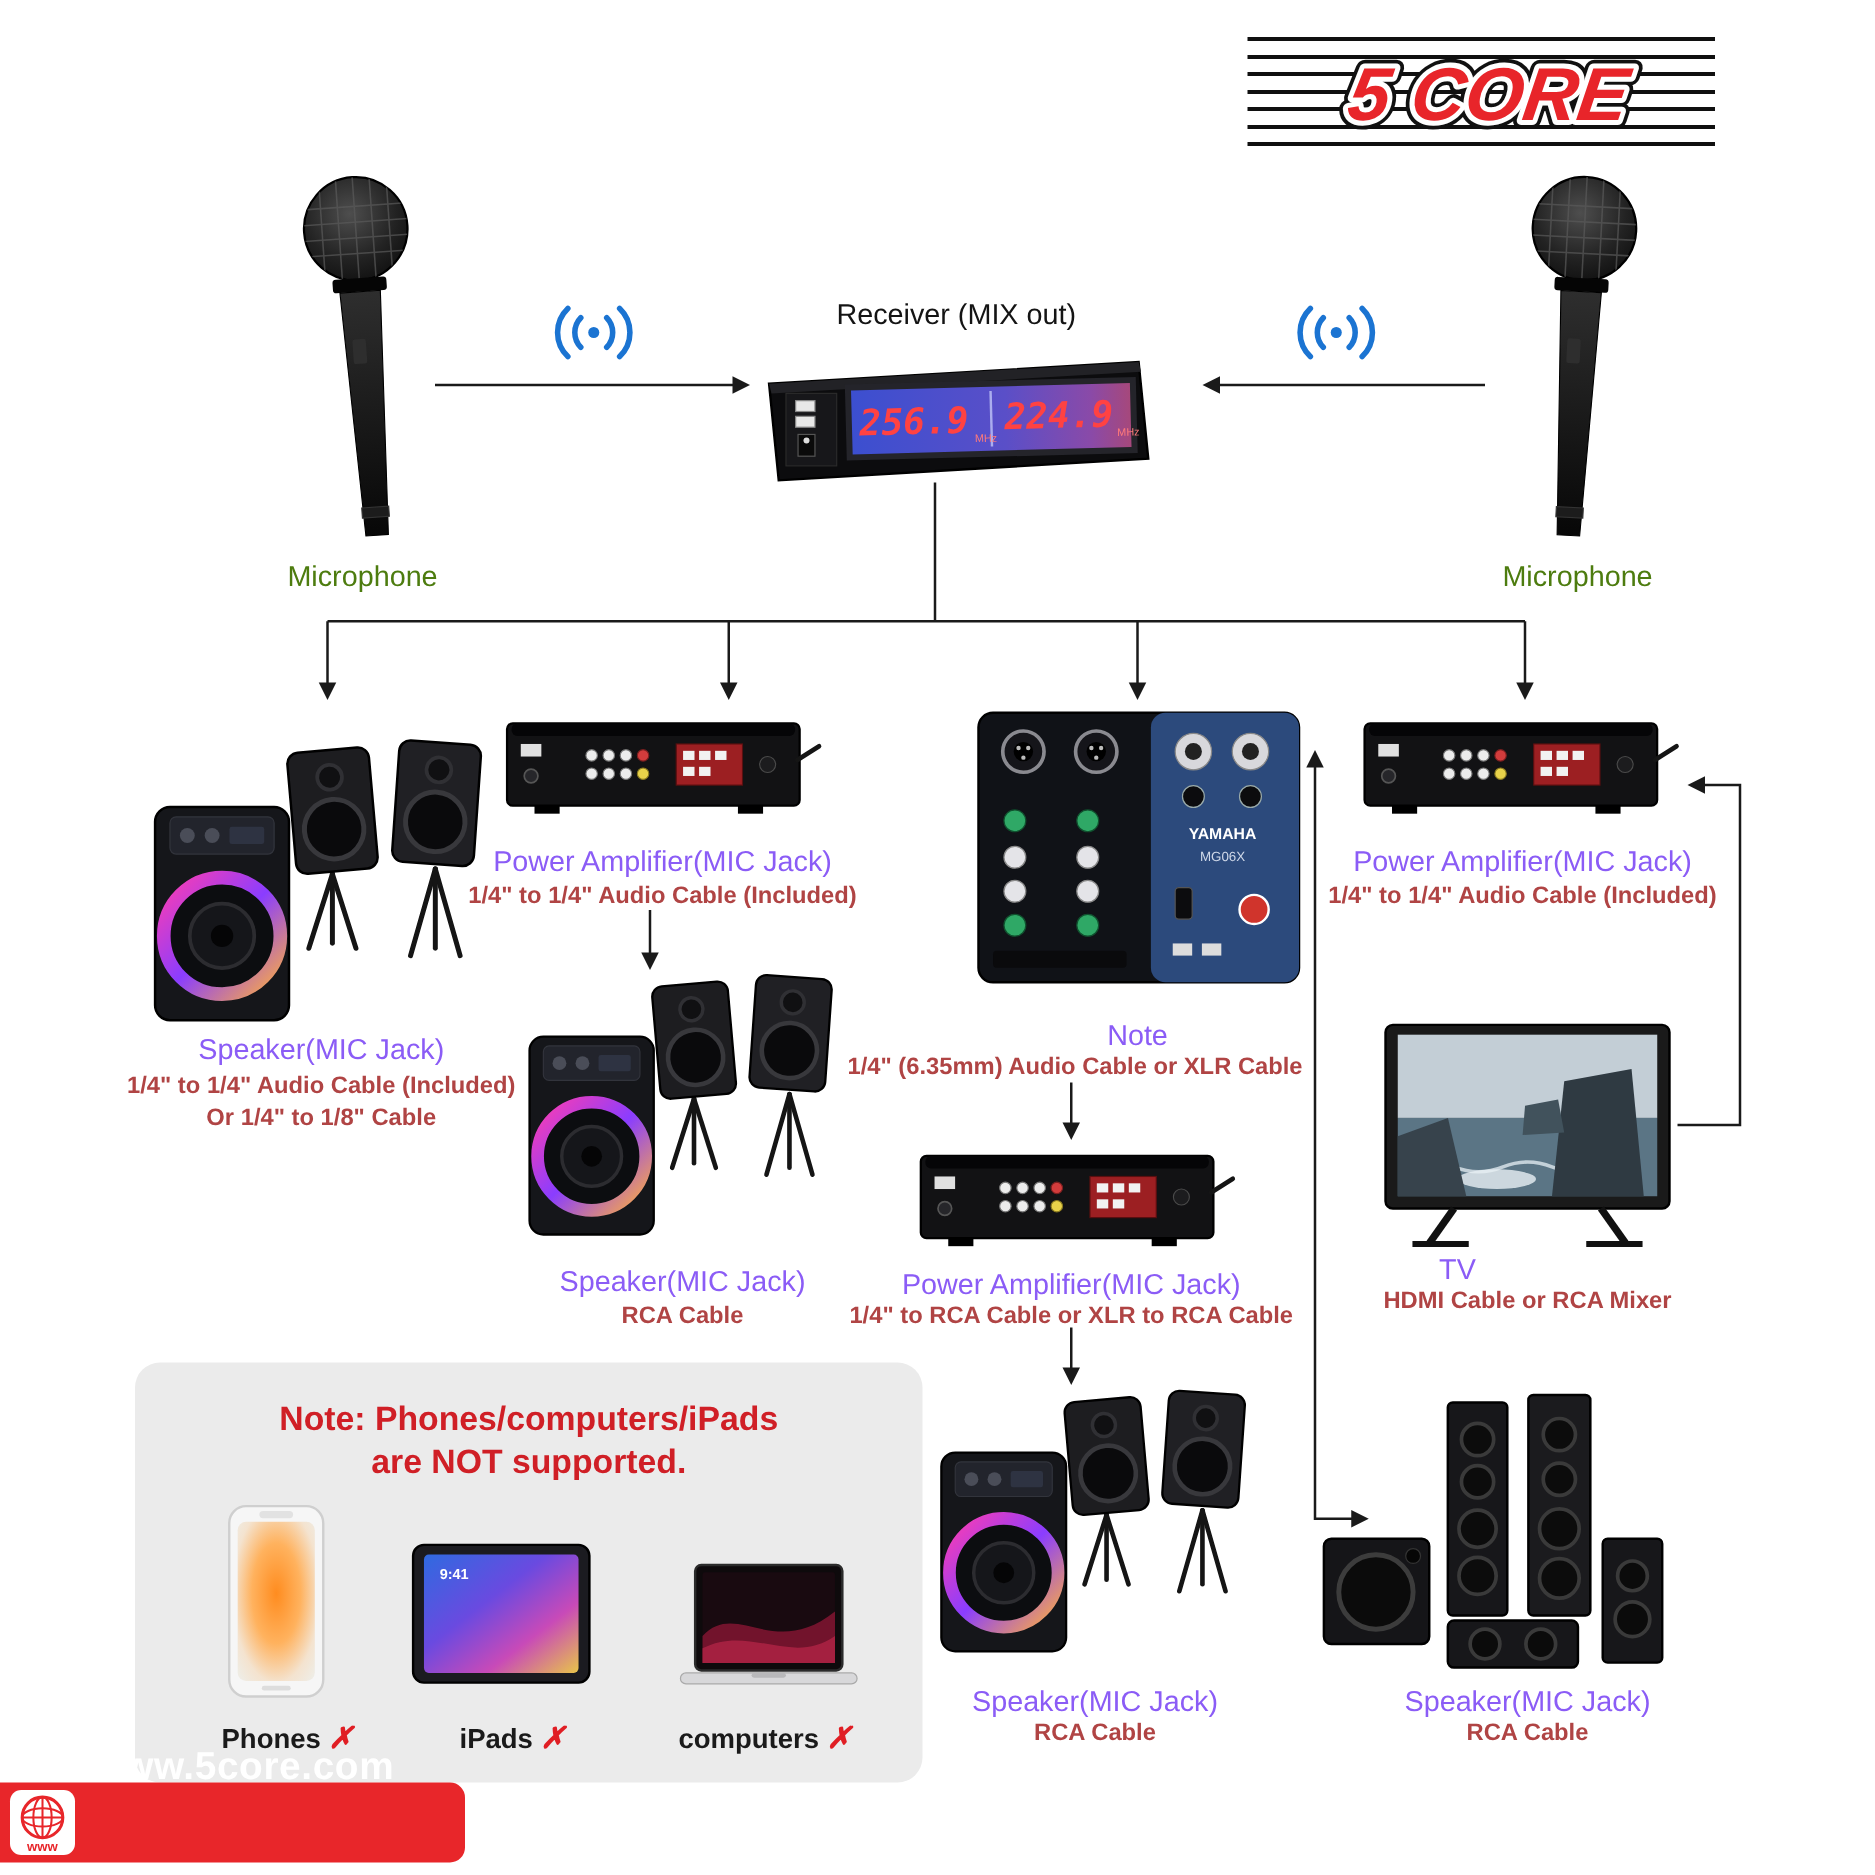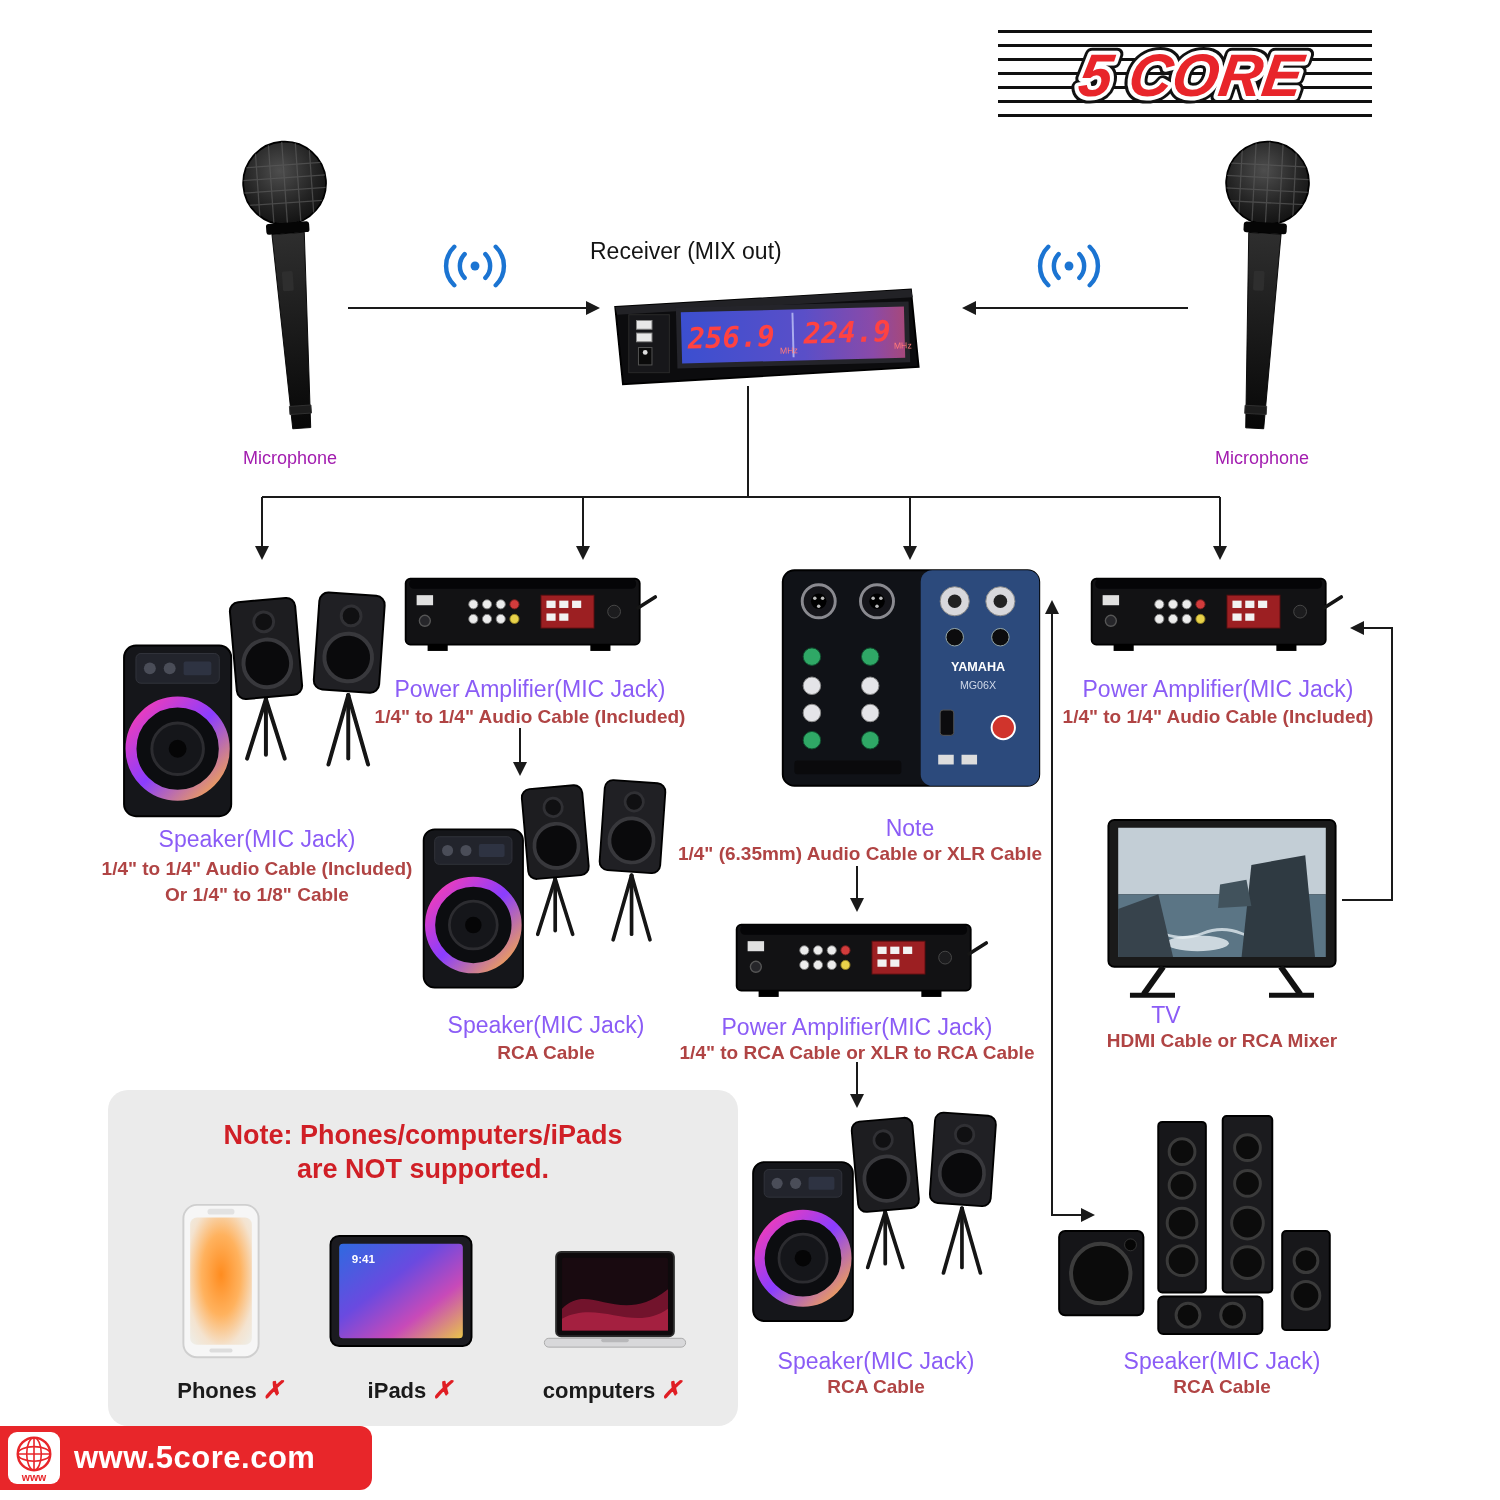--- a/index.html
+++ b/index.html
@@ -2,22 +2,22 @@
 <html><head>
 <meta charset="utf-8">
 <style>
   *{margin:0;padding:0;box-sizing:border-box}
   html,body{background:#fff}
   body{font-family:"Liberation Sans",sans-serif;color:#111}
   #canvas{position:relative;width:1500px;height:1500px;background:#fff;overflow:hidden}
   .abs{position:absolute}
   .title{font-size:23px;color:#8b5cf6;text-align:center}
   .cable{font-size:19px;font-weight:700;color:#b04444;text-align:center}
-  .miclabel{font-size:18px;color:#a21caf;text-align:center}
-  .recvlabel{font-size:23px;color:#141414;text-align:left}
+  .miclabel{font-size:23px;color:#4d7c0f;text-align:center}
+  .recvlabel{font-size:23px;color:#141414;text-align:center}
   .note-box{background:#ebebeb;border-radius:20px}
   .note-title{font-size:27px;font-weight:700;color:#d01f26;text-align:center}
   .device-label{font-size:22px;font-weight:700;color:#1a1a1a;text-align:center}
   .xmark{color:#e01e24;font-weight:700;font-style:italic;font-size:24px;margin-left:6px}
   .footer-band{background:#e8262a;border-radius:0 12px 12px 0}
   .footer-url{color:#fff;font-size:31px;font-weight:700;letter-spacing:.5px;line-height:64px;white-space:nowrap}
   .globe-box{background:#fff;border-radius:9px}
   .wifi{color:#1b74d2}
   .logo-lines{background:
     repeating-linear-gradient(to bottom,rgba(0,0,0,0) 0 4px,#101010 4px 7px,rgba(0,0,0,0) 7px 14px);
@@ -413,15 +413,15 @@
   <div class="abs device-label" style="left:512px;top:1376px;width:200px;z-index:3">
     <span>computers</span><span class="xmark">✗</span>
   </div>
 
   <div class="abs footer-band" style="left:0;top:1426px;width:372px;height:64px;z-index:2"></div>
   <div class="abs globe-box" style="left:8px;top:1432px;width:52px;height:52px;z-index:3">
     <svg width="52" height="52" viewBox="0 0 64 64">
         <use href="#sym-globe"></use>
       </svg>
   </div>
-  <div class="abs footer-url" style="left:74px;top:1426px;height:44px;z-index:3">www.5core.com</div>
+  <div class="abs footer-url" style="left:74px;top:1381px;height:44px;z-index:3">www.5core.com</div>
 
 </div>
 
 </body></html>

